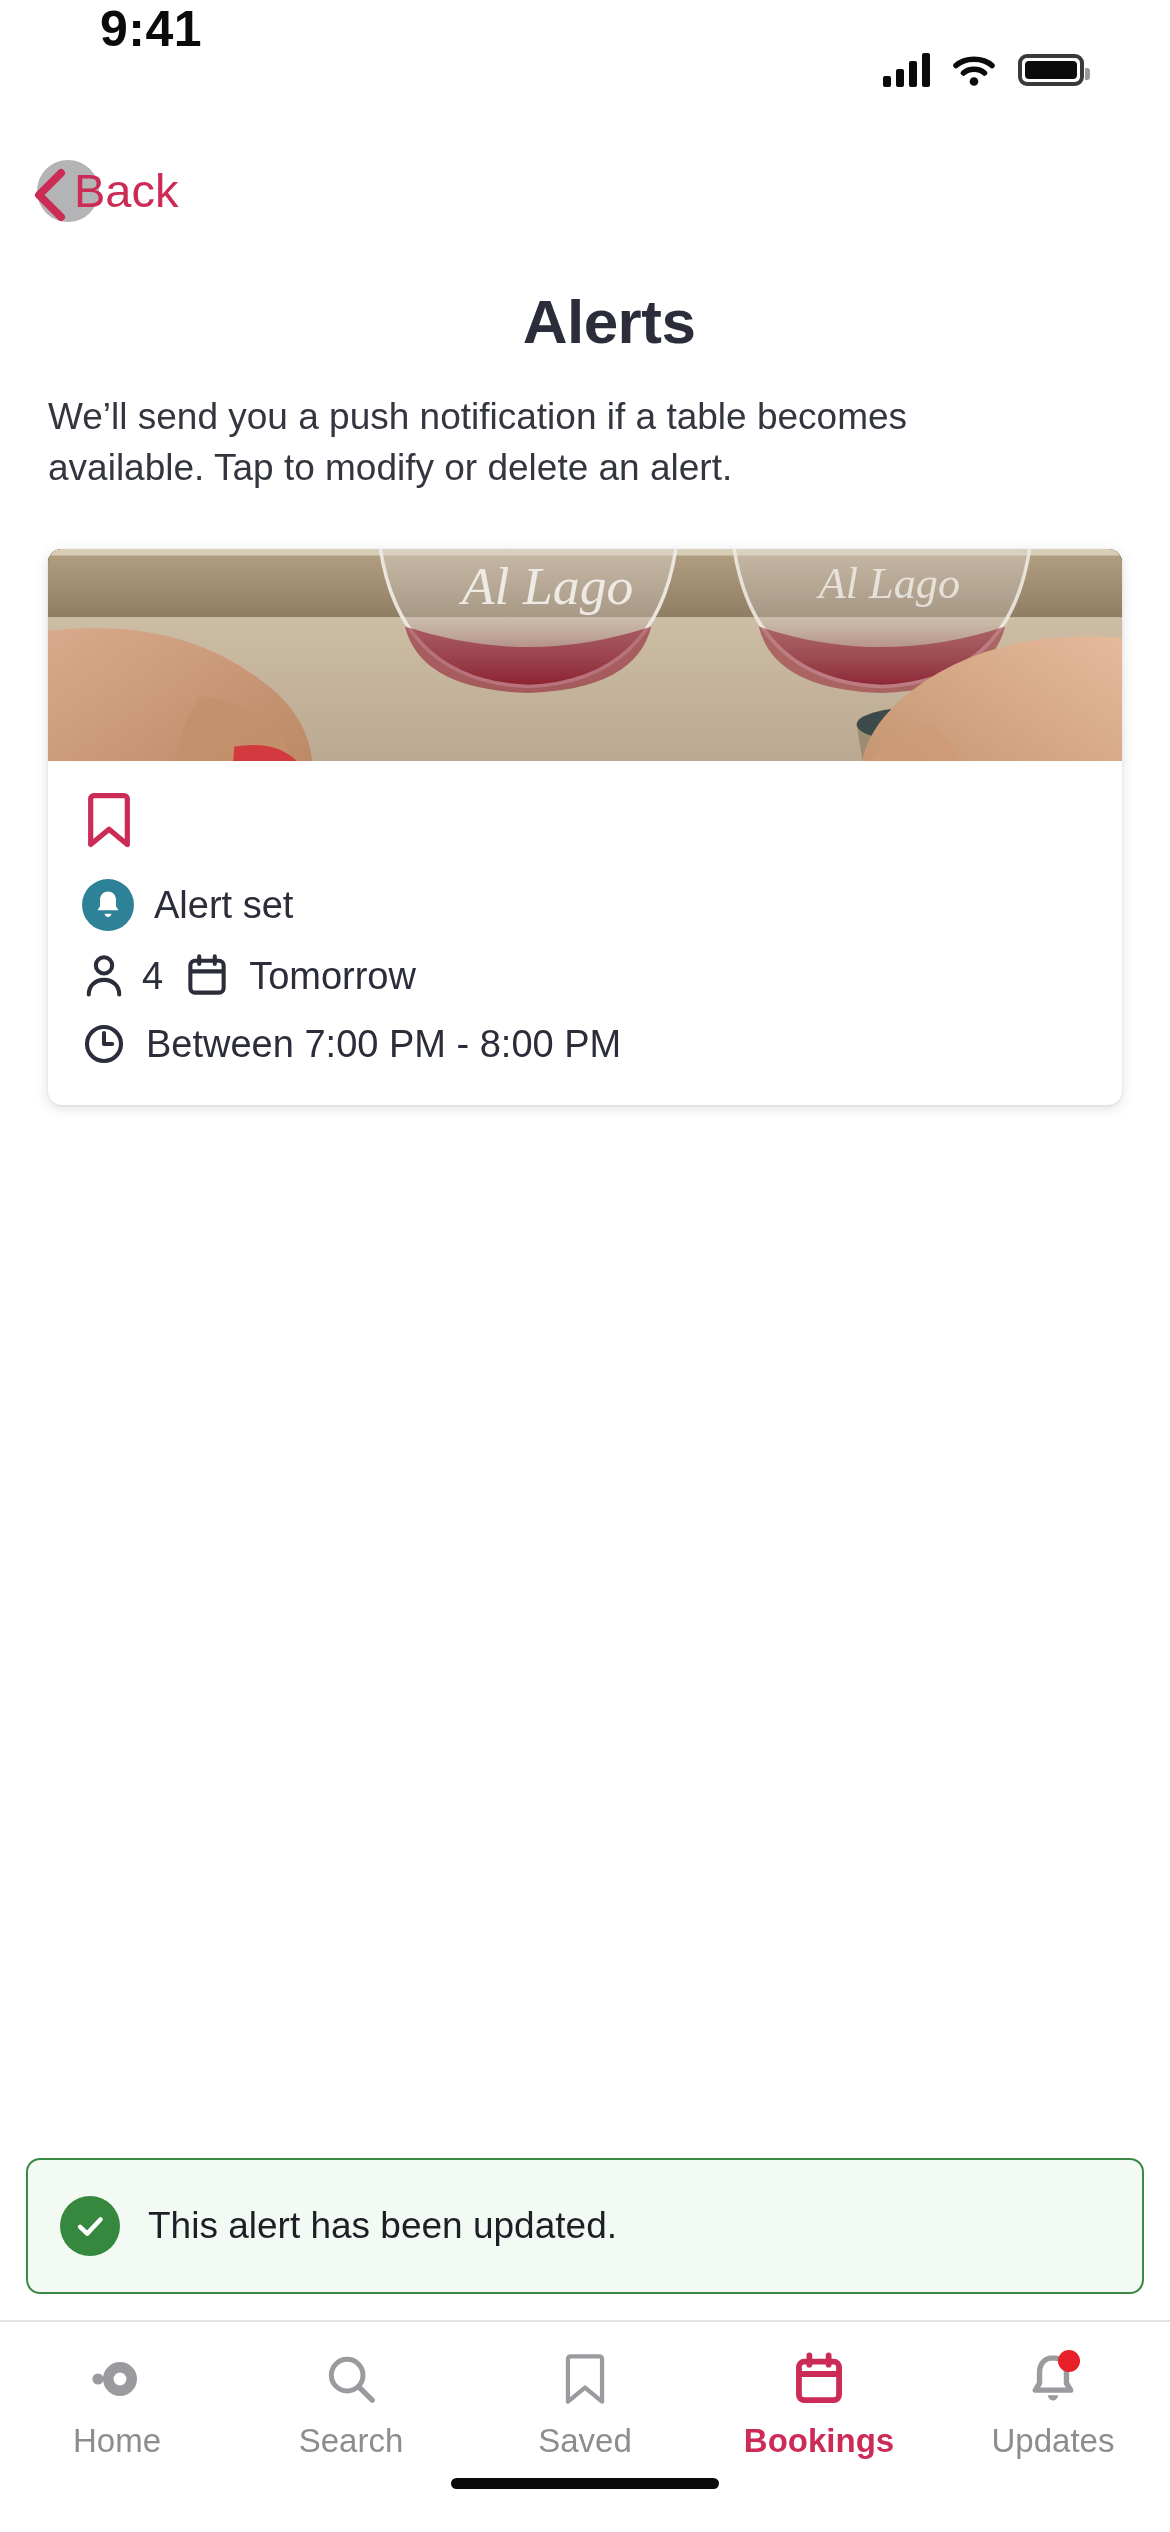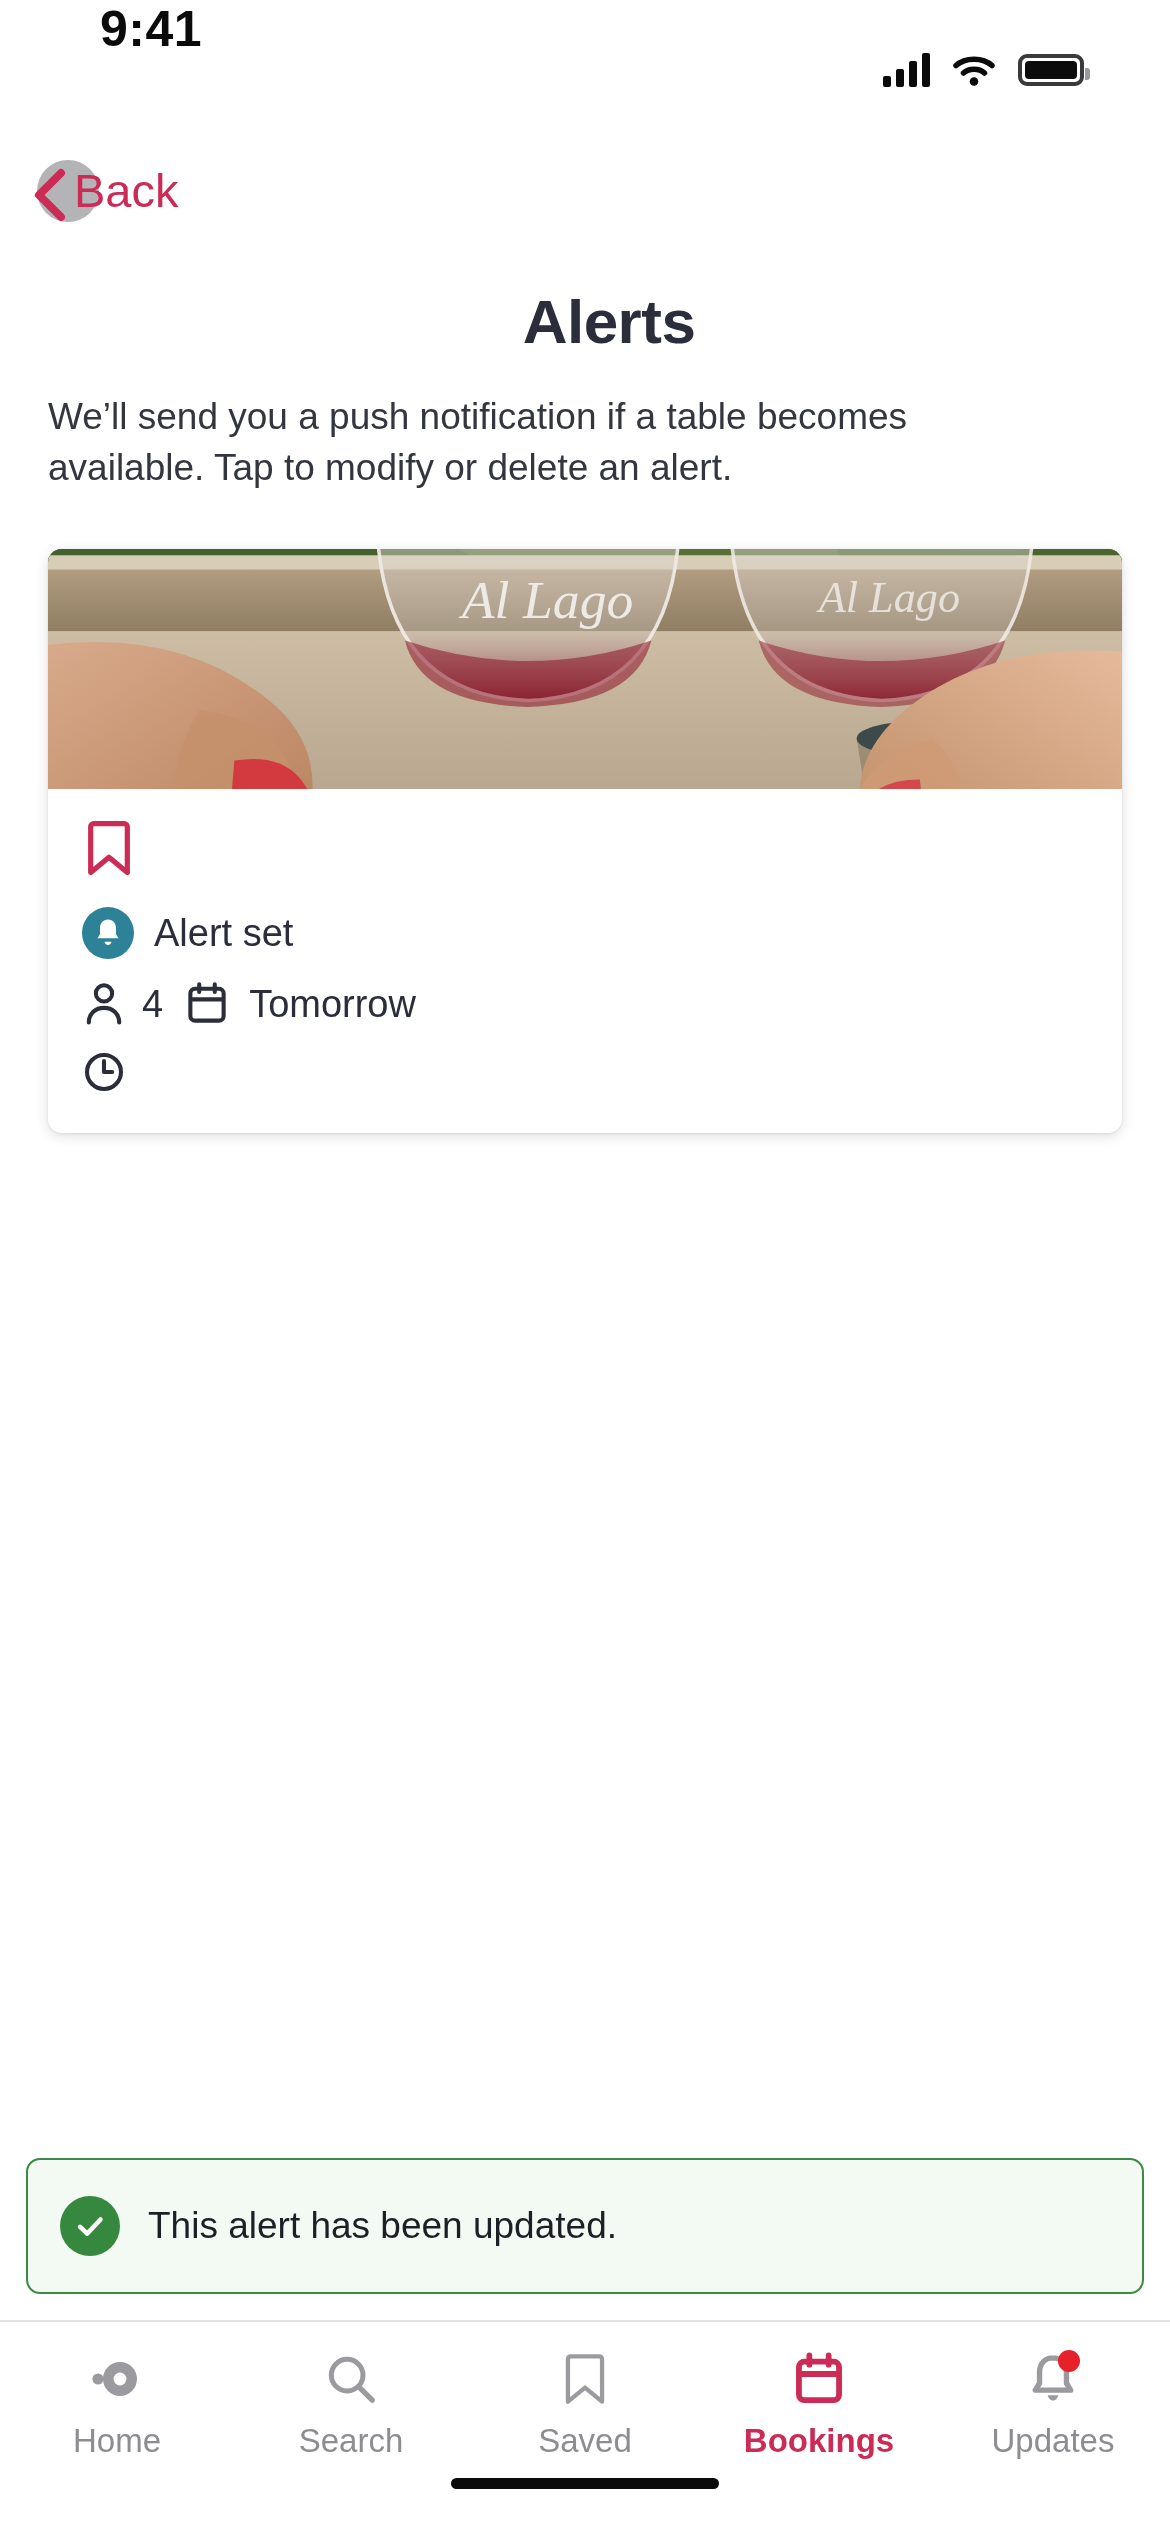--- a/index.html
+++ b/index.html
@@ -32,21 +32,21 @@
   .back-label { font-size:47px; color:#CB2B55; line-height:1; }
 
   
   .page-title { font-size:62px; font-weight:700; color:#2B2D3A; padding:60px 0 0 48px; letter-spacing:-0.5px;text-align:center; }
   .page-desc { font-size:37px; line-height:1.38; color:#34363F; padding:34px 48px 0 48px; max-width:1010px; }
 
   
   .card { margin:56px 48px 0 48px; background:#fff; border-radius:14px;
           box-shadow:0 3px 14px rgba(0,0,0,0.13), 0 1px 3px rgba(0,0,0,0.08);
           overflow:hidden; cursor:pointer; }
-  .card-img { position:relative; height:240px; overflow:hidden; background:#6c6456; }
+  .card-img { position:relative; height:212px; overflow:hidden; background:#6c6456; }
   .card-img svg { position:absolute; inset:0; width:100%; height:100%; display:block; }
   .card-body { padding:26px 34px 38px 34px; }
   .card-head { display:flex; align-items:flex-start; justify-content:space-between; }
   .card-title { font-size:42px; font-weight:700; color:#2B2D3A; letter-spacing:-0.2px; }
   .bookmark-btn { background:none; border:0; padding:4px; cursor:pointer; line-height:0; }
 
   .row { display:flex; align-items:center; margin-top:22px; }
   .row-alert { margin-top:26px; }
   .bell-badge { width:52px; height:52px; border-radius:50%; background:#2E8298; display:flex; align-items:center; justify-content:center; flex:0 0 52px; }
   .row-text { font-size:38px; color:#2B2D3A; margin-left:20px; white-space:nowrap; }
@@ -208,20 +208,21 @@
         <span class="row-text">Tomorrow</span>
       </div>
 
       <div class="row">
         <span class="ico">
           <svg width="44" height="46" viewBox="0 0 24 26">
             <circle cx="12" cy="13" r="9.6" fill="none" stroke="#2B2D3A" stroke-width="2.3"></circle>
             <path d="M12 6.8 v6.2 h4.6" fill="none" stroke="#2B2D3A" stroke-width="2.3" stroke-linecap="round" stroke-linejoin="round"></path>
           </svg>
         </span>
+        <span class="row-text">Between 7:00 PM - 8:00 PM</span>
       </div>
     </div>
   </div>
 
   <div class="spacer"></div>
 
   <div class="toast">
     <span class="check">
       <svg width="34" height="34" viewBox="0 0 24 24">
         <path d="M5 12.6 L10 17.4 L19.4 7.4" fill="none" stroke="#ffffff" stroke-width="3.2" stroke-linecap="round" stroke-linejoin="round"></path>

